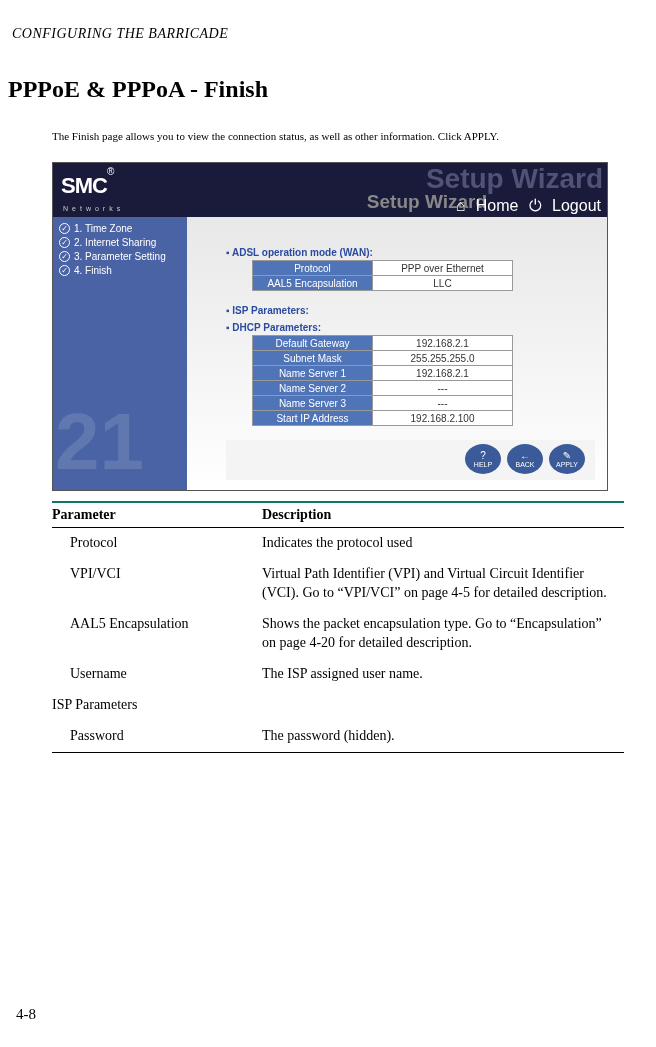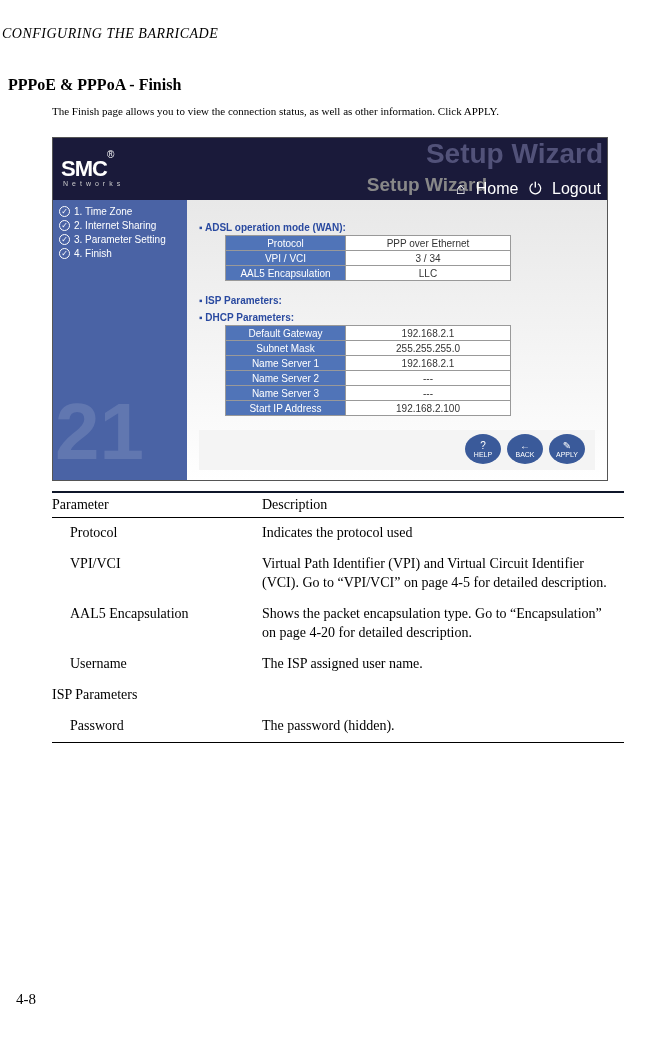--- a/index.html
+++ b/index.html
@@ -10,40 +10,40 @@
     font-family: Georgia, "Times New Roman", serif;
     color: #000;
     position: relative;
     padding: 26px 0 0 0;
   }
   .running-head {
     font-style: italic;
     font-variant: small-caps;
     font-size: 14px;
     letter-spacing: 0.5px;
-    margin-left: 2px;
+    margin-left: 12px;
   }
   .section-title {
     font-weight: bold;
-    font-size: 16px;
-    margin: 34px 0 10px 8px;
+    font-size: 24px;
+    margin: 34px 0 26px 8px;
   }
   .body-text {
     font-size: 11px;
     line-height: 1.4;
     margin: 0 30px 0 52px;
   }
   .screenshot {
     margin: 18px 0 10px 52px;
     width: 556px;
     border: 1px solid #555;
   }
   .ss-header {
     background: #1a1a3a;
-    height: 62px;
+    height: 54px;
     display: flex;
     align-items: flex-end;
     position: relative;
     overflow: hidden;
   }
   .ss-logo {
     color: #fff;
     font-family: Arial, sans-serif;
     font-weight: bold;
     font-size: 22px;
@@ -112,22 +112,23 @@
     border-radius: 50%;
     border: 1px solid #fff;
     background: #4a63a5;
     margin-right: 4px;
     text-align: center;
     line-height: 9px;
     font-size: 8px;
   }
   .ss-main {
     flex: 1;
-    padding: 16px 12px 10px 12px;
-    font-family: Arial, sans-serif;
+    padding: 24px 12px 10px 12px;
+    font-family: Arial, sans-serif;
+    margin-left: 27px;
   }
   .ss-section-h {
     color: #2a4aa0;
     font-size: 10px;
     font-weight: bold;
     margin-top: 6px;
   }
   .ss-section-h::before {
     content: "▪ ";
     color: #2a4aa0;
@@ -144,21 +145,21 @@
     text-align: center;
   }
   .ss-grid tr td:first-child {
     background: #5074b8;
     color: #fff;
     width: 120px;
   }
   .ss-grid tr td:last-child {
     background: #fff;
     color: #333;
-    width: 165px;
+    width: 140px;
   }
   .ss-buttons {
     display: flex;
     justify-content: flex-end;
     gap: 6px;
     padding: 4px 10px 6px 0;
     background: #f4f4f4;
   }
   .ss-btn {
     width: 36px; height: 30px;
@@ -183,39 +184,39 @@
     font-family: Arial,sans-serif;
     pointer-events: none;
   }
   .param-table {
     margin: 6px 22px 0 52px;
     width: 572px;
     border-collapse: collapse;
     font-size: 14px;
   }
   .param-table thead td {
-    font-weight: normal;
-    border-top: 2px solid #0f172a;
+    font-weight: bold;
+    border-top: 2px solid #0f766e;
     border-bottom: 1px solid #000;
     padding: 4px 0;
   }
   .param-table tbody td {
     vertical-align: top;
     padding: 6px 6px 6px 0;
     line-height: 1.35;
   }
   .param-table tbody tr:last-child td {
     border-bottom: 1px solid #000;
   }
   .param-table .col1 { width: 210px; }
   .indent { padding-left: 18px !important; }
   .page-num {
     position: absolute;
     left: 16px;
-    bottom: 39px;
+    bottom: 24px;
     font-size: 15px;
   }
 </style>
 </head>
 <body>
 
 <div class="running-head">CONFIGURING THE BARRICADE</div>
 
 <div class="section-title">PPPoE &amp; PPPoA - Finish</div>
 
@@ -255,24 +256,20 @@
     <div class="ss-main">
 
       <div class="ss-section-h">ADSL operation mode (WAN):</div>
       <table class="ss-grid">
         <tbody>
             <tr>
               <td>Protocol</td>
               <td>PPP over Ethernet</td>
             </tr>
         <tr>
-              <td>VPI / VCI</td>
-              <td>3 / 34</td>
-            </tr>
-        <tr>
               <td>AAL5 Encapsulation</td>
               <td>LLC</td>
             </tr>
       </tbody>
         </table>
 
       <div class="ss-section-h">ISP Parameters:</div>
 
       <div class="ss-section-h">DHCP Parameters:</div>
       <table class="ss-grid">

